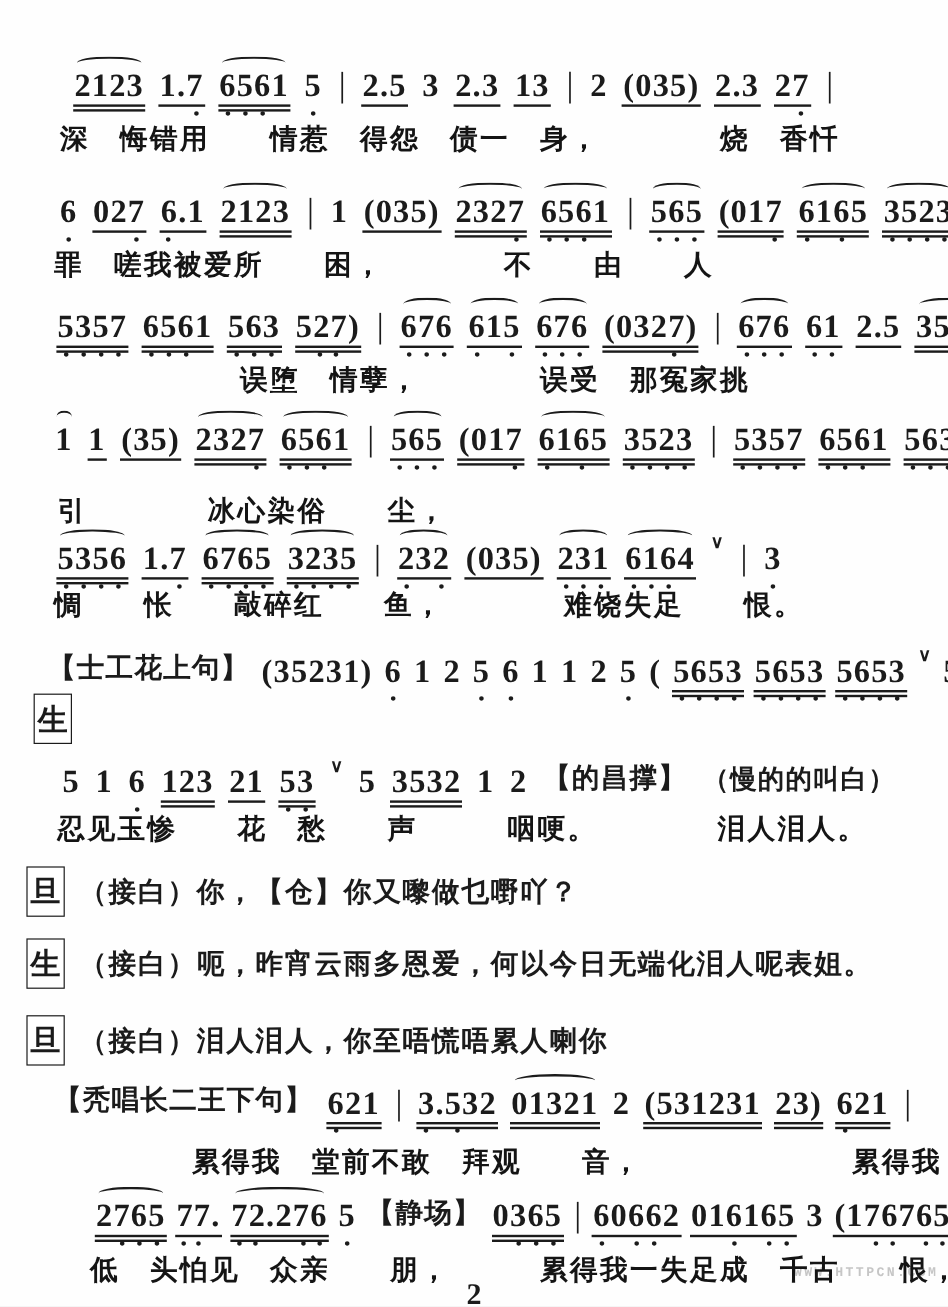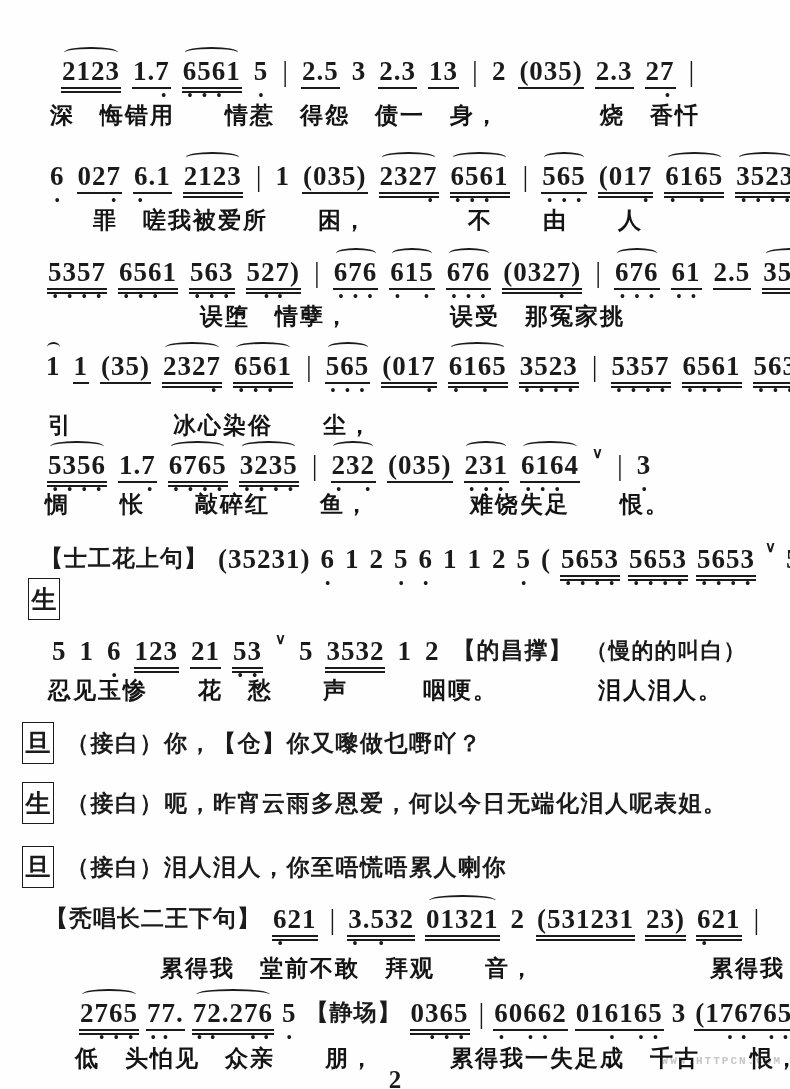--- a/index.html
+++ b/index.html
@@ -5,21 +5,21 @@
   html,body{margin:0;padding:0;background:#e8e8e8;}
   #score{position:relative;width:790px;height:1089px;background:#fefefe;overflow:hidden;
          margin:0 auto;color:#1b1b1b;}
   
   .music-line{position:absolute;display:flex;align-items:center;gap:13px;white-space:nowrap;}
   .tok{position:relative;display:inline-block;font-family:"Liberation Serif",serif;
        font-size:27px;font-weight:600;line-height:1;color:#1b1b1b;}
   .tok .txt{position:relative;display:inline-block;letter-spacing:1px;}
   .tok.bar{font-size:29px;font-weight:400;padding:0 1px;}
   .tok.breath{font-size:15px;font-weight:700;margin-bottom:24px;}
-  .tok.hdr{font-family:Liberation Sans, sans-serif;font-size:23px;font-weight:700;
+  .tok.hdr{font-family:Liberation Mono, monospace;font-size:23px;font-weight:700;
            letter-spacing:1px;padding-bottom:2px;}
   .tok.cn{font-family:"DejaVu Sans",sans-serif;font-size:22px;font-weight:600;
           letter-spacing:1px;padding-bottom:2px;}
   .tie{position:absolute;left:4%;right:4%;top:-11px;height:9px;
        border-top:2px solid #1b1b1b;border-radius:50% 50% 0 0;}
   .ul{position:absolute;left:-1px;right:-1px;height:1.8px;background:#1b1b1b;}
   .ul.l1{bottom:-4px;}
   .ul.l2{bottom:-8px;}
   .dots{position:absolute;left:0;right:0;top:100%;margin-top:9px;display:flex;}
   .dcell{flex:1;text-align:center;font-size:14px;line-height:4px;color:#1b1b1b;}
@@ -133,21 +133,21 @@
           <span class="dcell">&nbsp;</span>
           <span class="dcell">•</span>
           <span class="dcell">&nbsp;</span>
         </span></span>
       <span class="tok"><span class="txt">3523</span><span class="tie"></span><span class="ul l1"></span><span class="ul l2"></span><span class="dots">
           <span class="dcell">•</span>
           <span class="dcell">•</span>
           <span class="dcell">•</span>
           <span class="dcell">•</span>
         </span></span>
-      <div class="lyrics" style="left: -5px; top: 43px; margin-left: 48px;">罪　嗟我被爱所　　困，　　　　不　　由　　人</div>
+      <div class="lyrics" style="left: -5px; top: 43px;">罪　嗟我被爱所　　困，　　　　不　　由　　人</div>
     </div>
     <div class="music-line" style="top: 258px; left: 48px;">
       <span class="tok"><span class="txt">5357</span><span class="ul l1"></span><span class="ul l2"></span><span class="dots">
           <span class="dcell">•</span>
           <span class="dcell">•</span>
           <span class="dcell">•</span>
           <span class="dcell">•</span>
         </span></span>
       <span class="tok"><span class="txt">6561</span><span class="ul l1"></span><span class="ul l2"></span><span class="dots">
           <span class="dcell">•</span>

